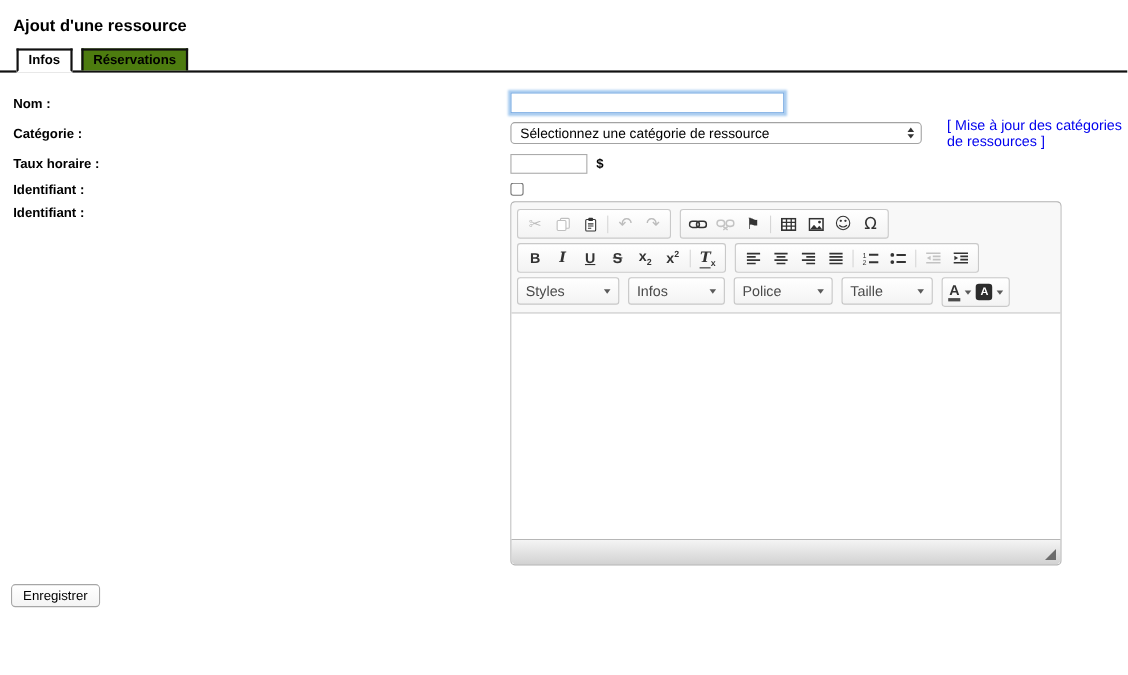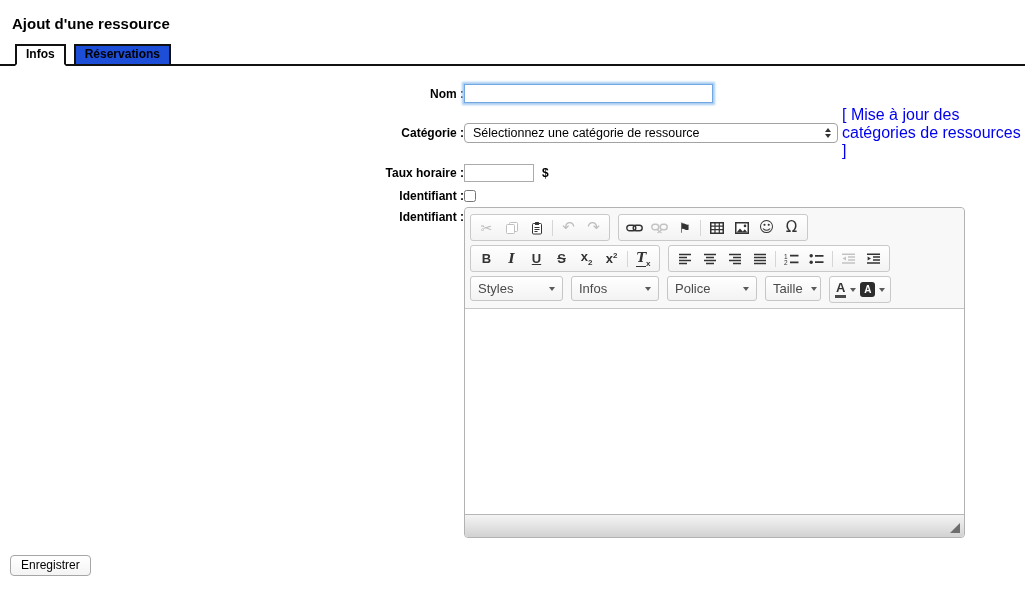--- a/index.html
+++ b/index.html
@@ -9,29 +9,29 @@
     font-family:"Liberation Sans", sans-serif; color:#000;
   }
   
   .page-title { font-size:15px; font-weight:bold; margin:15px 0 13px 12px; }
   .tabbar {
     display:flex; align-items:flex-end; gap:8px;
     padding-left:15px; border-bottom:2px solid #111; height:21px;
   }
   .tab {
     font-size:12px; font-weight:bold; padding:2px 9px 3px;
-    border:2px solid #111; border-bottom:none; background:#1d4ed8;
+    border:2px solid #111; border-bottom:none; background:#4d7c0f;
     cursor:default; line-height:13px;
   }
   .tab.active { background:#fff; margin-bottom:-2px; border-bottom:2px solid #fff; }
   
   .form { margin-top:15px; }
   .frow { display:flex; align-items:center; min-height:25px; padding-left:12px; }
   .frow.top { align-items:flex-start; }
-  .flabel { width:452px; flex:none; font-size:12px; font-weight:bold;text-align:right; }
+  .flabel { width:452px; flex:none; font-size:12px; font-weight:bold; }
   .frow.top .flabel { padding-top:3px; }
   input.txt {
     height:18px; border:1px solid #ababab; background:#fff; padding:1px 3px;
     font-size:12px; font-family:"Liberation Sans", sans-serif;
   }
   input.txt.small { width:70px; }
   input.txt.nom {
     width:249px; height:19px;
     border:1px solid #72a7e2; box-shadow:0 0 2px 2px #a8ccf0;
     outline:none;
@@ -43,21 +43,21 @@
   select.macsel {
     -webkit-appearance:none; appearance:none;
     height:20px; border:1px solid #a3a3a3; border-radius:4px; background:#fff;
     font-size:12.5px; font-family:"Liberation Sans", sans-serif; color:#000;
     padding:0 26px 1px 8px; width:374px;
   }
   .selarrows { position:absolute; right:7px; top:50%; transform:translateY(-50%);
     display:flex; flex-direction:column; gap:2px; pointer-events:none; }
   .selarrows .up { width:0;height:0;border-left:3.5px solid transparent;border-right:3.5px solid transparent;border-bottom:4.5px solid #333; }
   .selarrows .dn { width:0;height:0;border-left:3.5px solid transparent;border-right:3.5px solid transparent;border-top:4.5px solid #333; }
-  a.updlink { color:#0000ee; font-size:16px; margin-left:4px; text-decoration:none; cursor:pointer; }
+  a.updlink { color:#0000ee; font-size:13px; margin-left:23px; text-decoration:none; cursor:pointer; }
   
   .cke { width:501px; border:1px solid #b2b2b2; border-radius:4px; background:#f8f8f8; }
   .cke-top { padding:6px 5px 1px; border-radius:4px 4px 0 0; background:#f8f8f8; }
   .tb-row { display:flex; margin-bottom:4px; }
   .tb-group {
     display:flex; align-items:center; height:27px; padding:0 3px; margin-right:8px;
     background:linear-gradient(#ffffff,#f3f3f3); border:1px solid #c9c9c9; border-radius:3px;
   }
   .tb-btn { min-width:25px; height:23px; display:flex; align-items:center; justify-content:center; cursor:pointer; padding:0 2px; }
   .tb-sep { width:1px; height:16px; background:#d6d6d6; margin:0 3px; }
@@ -293,21 +293,21 @@
               <i class="combo-arrow"></i>
             </div>
             <div class="combo" style="width:88px">
               <span>Infos</span>
               <i class="combo-arrow"></i>
             </div>
             <div class="combo" style="width:90px">
               <span>Police</span>
               <i class="combo-arrow"></i>
             </div>
-            <div class="combo" style="width:56px">
+            <div class="combo" style="width:83px">
               <span>Taille</span>
               <i class="combo-arrow"></i>
             </div>
             <div class="tb-group">
               <a class="tb-btn">
                 <span class="a-under">A</span>
                 <i class="combo-arrow" style="margin-left:4px"></i>
               </a>
               <a class="tb-btn">
                 <span class="a-box">A</span>

